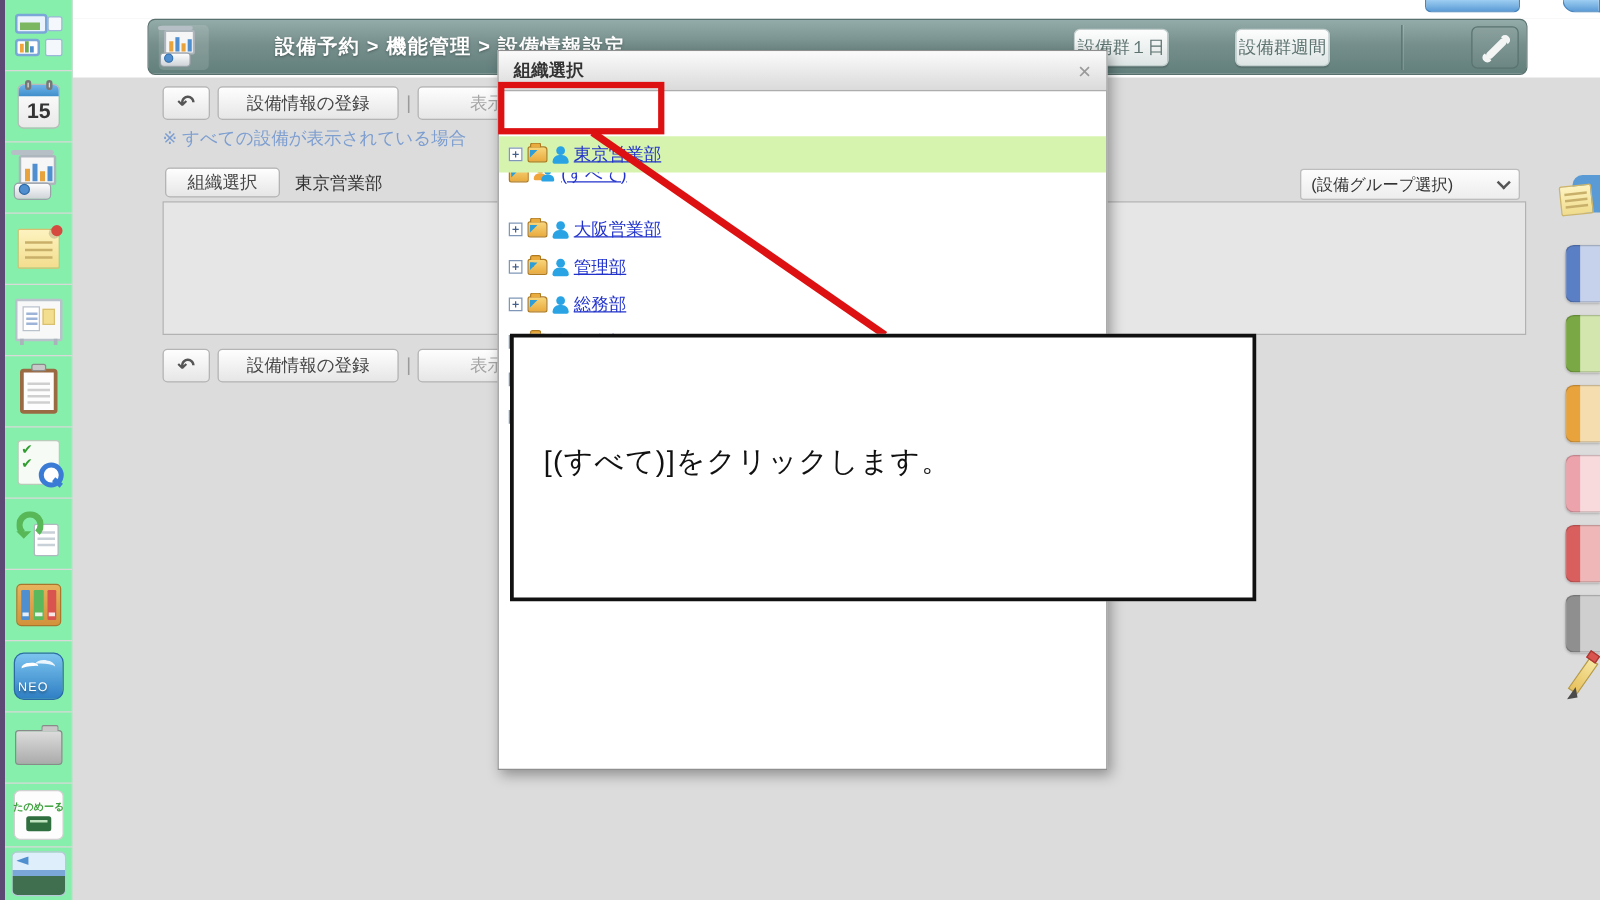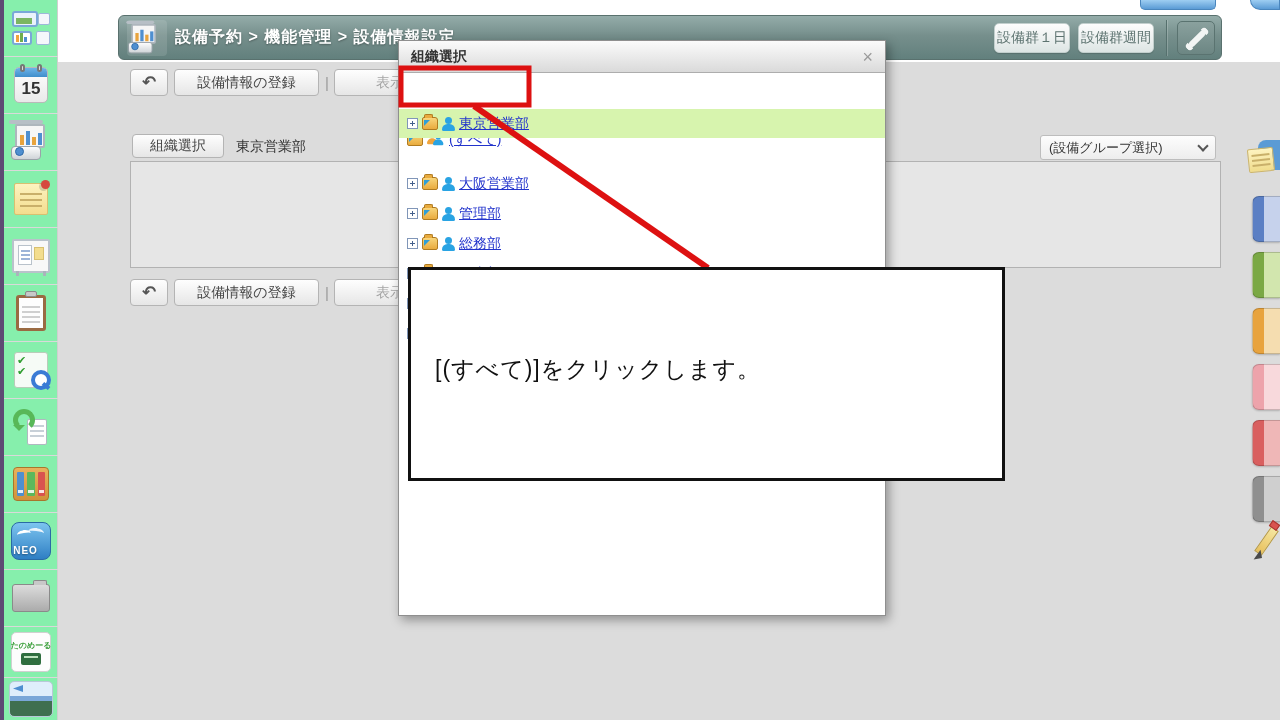--- a/index.html
+++ b/index.html
@@ -64,37 +64,37 @@
   .ic-circ .d1{top:5px}.ic-circ .d2{top:10px}.ic-circ .d3{top:15px}
   .ic-circ .arr { position:absolute; left:0; top:0; width:22px; height:22px; border:5px solid #58b858; border-bottom-color:transparent; border-radius:50%; }
   .ic-circ .tip { position:absolute; left:0; top:16px; width:0; height:0; border:6px solid transparent; border-top-color:#58b858; }
   .ic-bind { width:36px; height:34px; background:linear-gradient(#e8b25c,#d1923a); border:1px solid #a8762c; border-radius:4px; padding:4px 3px; display:flex; gap:3px; }
   .ic-bind b { flex:1; border-radius:1px; position:relative; }
   .ic-bind .bb1{background:#4f8fd0}.ic-bind .bb2{background:#5cb85c}.ic-bind .bb3{background:#d9534f}
   .ic-bind b i { position:absolute; left:1px; right:1px; bottom:3px; height:3px; background:rgba(255,255,255,.85); }
   .ic-neo { width:40px; height:38px; background:linear-gradient(#7cc4ef,#2f7fc4); border:1px solid #2a6aa5; border-radius:8px; }
   .ic-neo .bird { position:absolute; left:5px; top:7px; width:14px; height:8px; border-top:3px solid #fff; border-radius:50% 50% 0 0; transform:rotate(-8deg); }
   .ic-neo .bird2 { position:absolute; left:16px; top:5px; width:16px; height:9px; border-top:3px solid #eaf4fc; border-radius:50% 50% 0 0; transform:rotate(6deg); }
-  .ic-neo .txt { position:absolute; left:0; right:11px; bottom:3px; text-align:center; color:#fff; font-weight:bold; font-size:10px; letter-spacing:1px; text-shadow:0 1px 2px rgba(0,0,0,.4); }
+  .ic-neo .txt { position:absolute; left:0; right:11px; bottom:3px; text-align:right; color:#fff; font-weight:normal; font-size:10px; letter-spacing:1px; text-shadow:0 1px 2px rgba(0,0,0,.4); }
   .ic-folder { width:38px; height:28px; background:linear-gradient(#dcdcdc,#ababab); border:1px solid #8a8a8a; border-radius:3px; }
   .ic-folder .tab { position:absolute; right:2px; top:-5px; width:14px; height:5px; background:#c8c8c8; border:1px solid #8a8a8a; border-bottom:none; border-radius:2px 2px 0 0; }
   .ic-tano { width:40px; height:40px; background:#fdfdfd; border:1px solid #d0d0d0; display:flex; flex-direction:column; align-items:center; justify-content:center; gap:2px; }
   .ic-tano .t1 { font-size:8px; color:#3da03d; font-weight:bold; white-space:nowrap; }
   .ic-tano .t2 { width:20px; height:12px; background:#2f6e3f; border-radius:2px; position:relative; }
   .ic-tano .t2 i { position:absolute; left:3px; top:3px; width:14px; height:2px; background:#bfe3bf; }
   .ic-banner { width:44px; height:36px; background:linear-gradient(#dfeefb 0 40%, #7aa7d8 40% 55%, #3f6f4f 55% 100%); border:1px solid #b8c8d8; position:relative; }
   .ic-banner i { position:absolute; left:3px; top:3px; width:10px; height:7px; background:#4f8fd0; clip-path:polygon(0 50%,100% 0,100% 100%); }
 
   
   #topstrip { position:absolute; left:58px; top:0; width:1222px; height:15px; background:#ffffff; }
   .mini-btn { position:absolute; top:0; height:10px; background:linear-gradient(#9ecef2,#5b9bd5); border:1px solid #4a86bd; border-top:none; border-radius:0 0 5px 5px; z-index:6; }
   #header { position:absolute; left:118px; top:15px; width:1104px; height:45px;
             background:linear-gradient(#94aca9,#768f8c 45%,#62807d);
             border:1px solid #59716e; border-radius:6px; z-index:6;
-            display:flex; align-items:center; }
+            display:flex; align-items:center;gap:45px; }
   #header .hicon { width:40px; height:36px; margin:0 8px 0 8px; position:relative; background:rgba(255,255,255,.12); border-radius:4px; }
   #header .hicon .ic-fac { position:absolute; left:1px; top:4px; transform:scale(.82); transform-origin:0 0; }
   .crumb { color:#ffffff; font-size:16px; font-weight:bold; text-shadow:0 1px 2px rgba(0,0,0,.35); letter-spacing:1px; }
   #header .spacer { flex:1; }
   .hd-btn { height:30px; padding:0 2px; margin-right:8px; border-radius:5px;
             background:linear-gradient(#fdfdfd,#dde5e4); border:1px solid #c2cfcd;
             color:#5d7370; font-size:14px; display:flex; align-items:center; box-shadow:0 1px 1px rgba(0,0,0,.15); }
   .hd-div { width:1px; height:36px; background:#55706d; margin:0 10px 0 4px; box-shadow:1px 0 0 rgba(255,255,255,.2); }
   .wrench-btn { width:38px; height:34px; margin-right:6px; border-radius:5px;
                 background:linear-gradient(#8aa19e,#6c8683); border:1px solid #5a7370;
@@ -171,20 +171,21 @@
 <div id="main">
   <div class="whitecap"></div>
 
   <div class="tool-btn" style="left:72px; top:54px; width:38px;">
     <span class="back-glyph">↶</span>
   </div>
   <div class="tool-btn" style="left:116px; top:54px; width:145px;">設備情報の登録</div>
   <div class="tool-sep" style="left:267px; top:59px;">|</div>
   <div class="tool-btn disabled" style="left:276px; top:54px; width:112px;">表示</div>
 
+  <div id="note">※ すべての設備が表示されている場合</div>
 
   <div class="tool-btn filter-btn">組織選択</div>
   <div id="org-value">東京営業部</div>
   <div id="group-dd">
     <span>(設備グループ選択)</span>
     <span class="chev"></span>
   </div>
 
   <div id="list-panel"></div>
 

